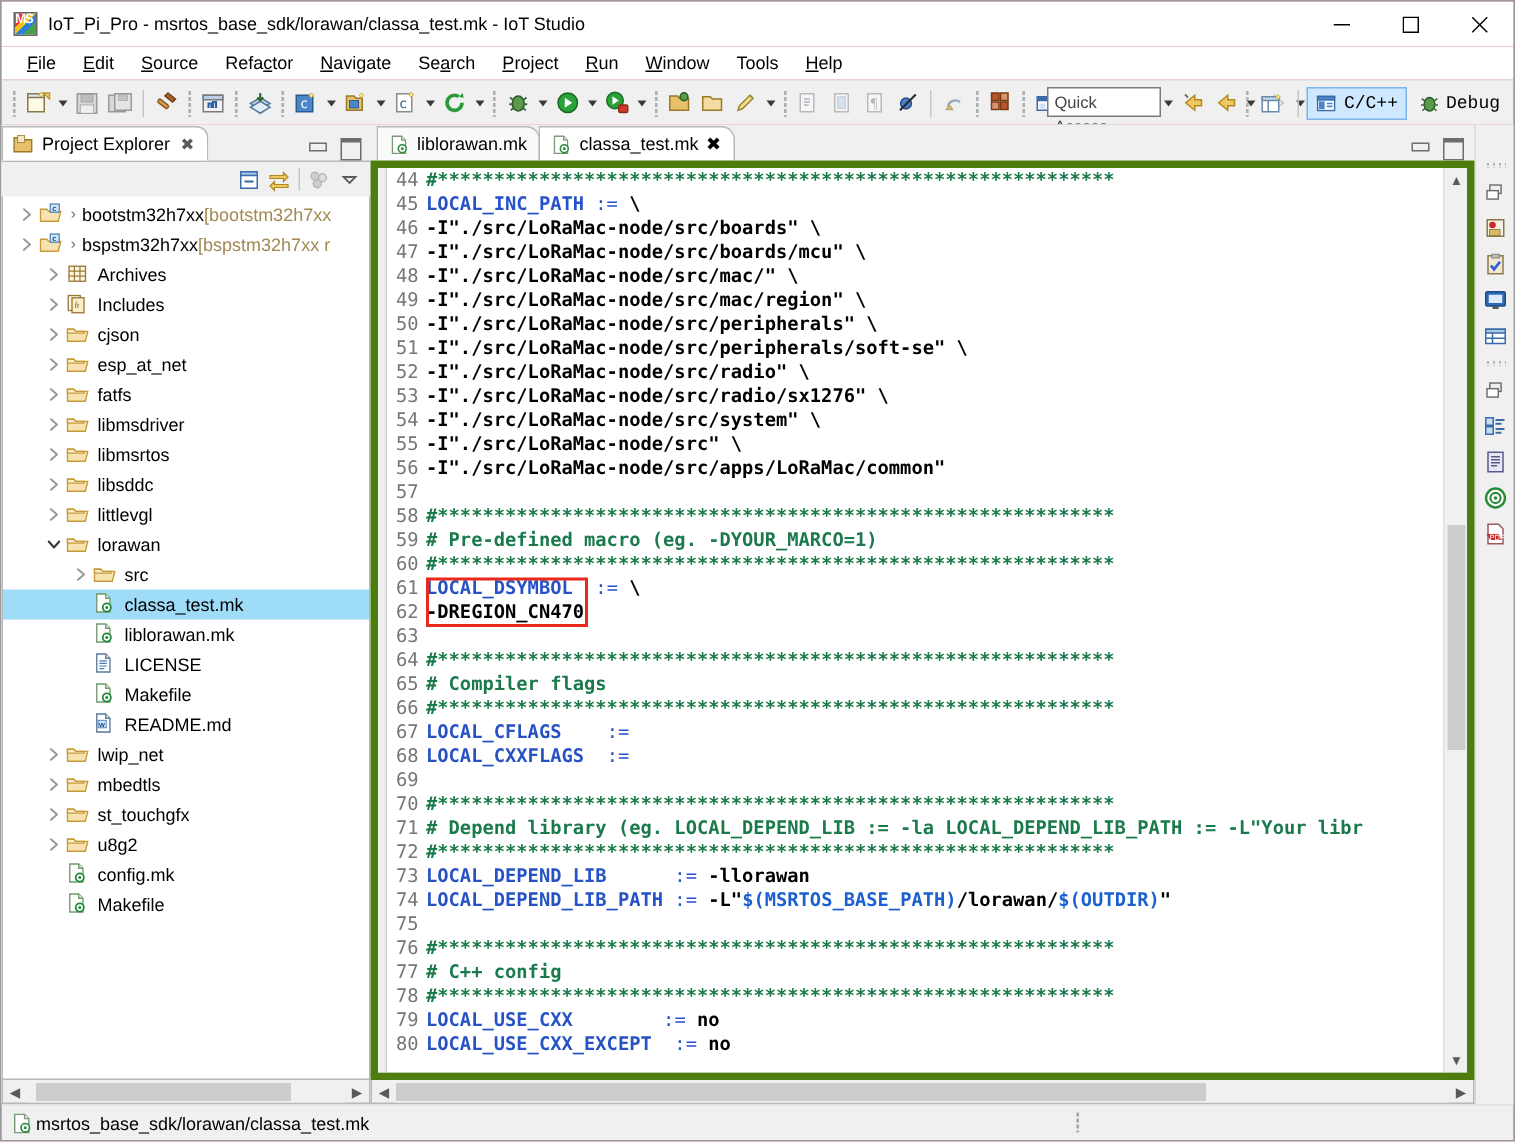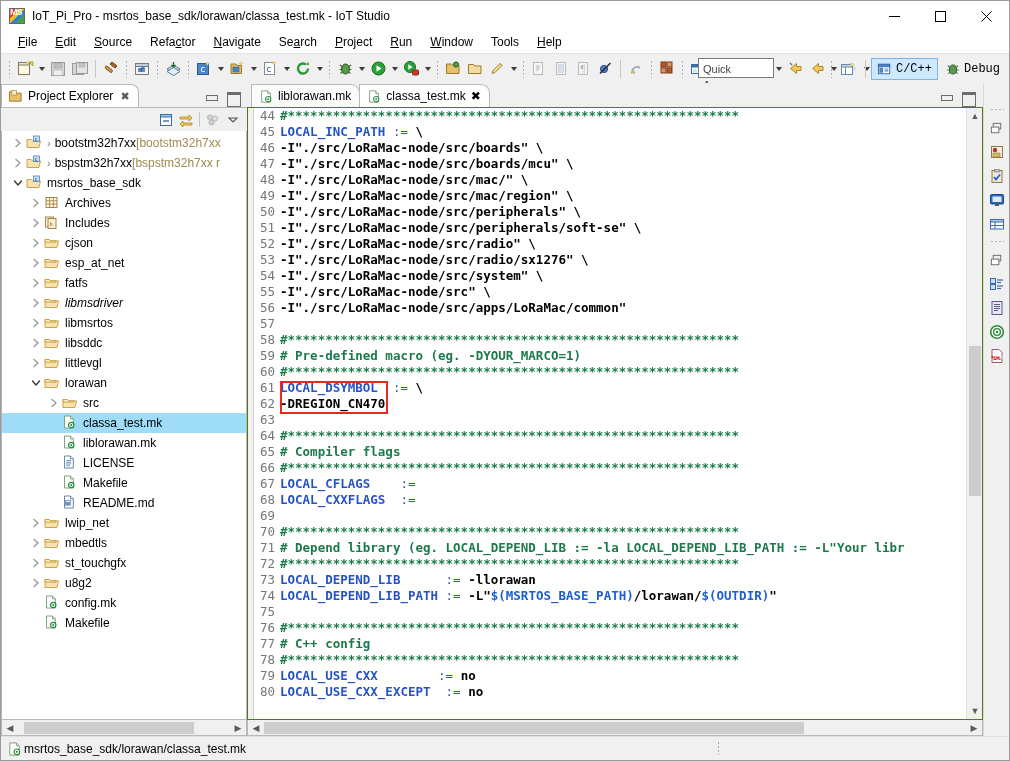--- a/index.html
+++ b/index.html
@@ -328,21 +328,21 @@
     margin-left: auto;
     display: flex;
     gap: 8px;
     padding-right: 8px;
     padding-bottom: 3px;
   }
   .code-wrap {
     flex: 1 1 auto;
     display: flex;
     background: #ffffff;
-    border: 1px solid #4d7c0f;
+    border: 5px solid #4d7c0f;
     min-height: 0;
     position: relative;
     overflow: hidden;
   }
   .ruler {
     width: 6px;
     background: #f0f0f0;
     border-right: 1px solid #d0d0d0;
     flex: 0 0 auto;
   }
@@ -833,33 +833,20 @@
             </div>
             <span class="ticon"><svg width="17" height="15" viewBox="0 0 17 15">
                 <path d="M1 4.5 l4.2 0 l1.3 1.4 l8 0 l-1.6 6.6 l-11.9 0 z" fill="#f7e3b0" stroke="#c79a3a" stroke-width="0.9"></path>
                 <rect x="7.5" y="1" width="6" height="5.5" fill="#cfe3f7" stroke="#4a7fb8" stroke-width="0.8"></rect>
                 <text x="8.7" y="5.6" font-size="5" fill="#1a4a8a" font-family="monospace" font-weight="bold">c</text>
               </svg></span>
             <span class="tarrow">›</span>
             <span class="tlabel">bspstm32h7xx</span>
             <span class="tsub"> [bspstm32h7xx r</span>
           </div>
-          <div class="tree-row" style="padding-left: 8px;">
-            <div class="twisty">
-              <svg width="10" height="10" viewBox="0 0 10 10">
-                <path d="M1.5 3 l3.5 4 l3.5-4" fill="none" stroke="#3a3a3a" stroke-width="1.4" stroke-linecap="round" stroke-linejoin="round"></path>
-              </svg>
-            </div>
-            <span class="ticon"><svg width="17" height="15" viewBox="0 0 17 15">
-                <path d="M1 4.5 l4.2 0 l1.3 1.4 l8 0 l-1.6 6.6 l-11.9 0 z" fill="#f7e3b0" stroke="#c79a3a" stroke-width="0.9"></path>
-                <rect x="7.5" y="1" width="6" height="5.5" fill="#cfe3f7" stroke="#4a7fb8" stroke-width="0.8"></rect>
-                <text x="8.7" y="5.6" font-size="5" fill="#1a4a8a" font-family="monospace" font-weight="bold">c</text>
-              </svg></span>
-            <span class="tlabel">msrtos_base_sdk</span>
-          </div>
           <div class="tree-row" style="padding-left: 26px;">
             <div class="twisty">
               <svg width="10" height="10" viewBox="0 0 10 10">
                 <path d="M3 1.5 l4 3.5 l-4 3.5" fill="none" stroke="#9a9a9a" stroke-width="1.4" stroke-linecap="round" stroke-linejoin="round"></path>
               </svg>
             </div>
             <span class="ticon"><svg width="17" height="15" viewBox="0 0 17 15">
                 <rect x="2" y="2.5" width="11" height="10" fill="#fdf6e3" stroke="#9a7a3a" stroke-width="0.9"></rect>
                 <line x1="2" y1="5.8" x2="13" y2="5.8" stroke="#9a7a3a" stroke-width="0.8"></line>
                 <line x1="2" y1="9.1" x2="13" y2="9.1" stroke="#9a7a3a" stroke-width="0.8"></line>
@@ -910,21 +897,21 @@
               <svg width="10" height="10" viewBox="0 0 10 10">
                 <path d="M3 1.5 l4 3.5 l-4 3.5" fill="none" stroke="#9a9a9a" stroke-width="1.4" stroke-linecap="round" stroke-linejoin="round"></path>
               </svg>
             </div>
             <span class="ticon"><svg width="17" height="15" viewBox="0 0 17 15">
                 <path d="M1 4.5 l4.2 0 l1.3 1.4 l8 0 l-1.6 6.6 l-11.9 0 z" fill="#f7e3b0" stroke="#c79a3a" stroke-width="0.9"></path>
                 <path d="M1 4.5 l4.2 0 l1.3 1.4 l5.5 0 l0 1.2 l-11 0 z" fill="#fbeecb" stroke="#c79a3a" stroke-width="0.9"></path>
               </svg></span>
             <span class="tlabel">fatfs</span>
           </div>
-          <div class="tree-row" style="padding-left: 26px; font-style: italic;">
+          <div class="tree-row" style="padding-left: 26px;">
             <div class="twisty">
               <svg width="10" height="10" viewBox="0 0 10 10">
                 <path d="M3 1.5 l4 3.5 l-4 3.5" fill="none" stroke="#9a9a9a" stroke-width="1.4" stroke-linecap="round" stroke-linejoin="round"></path>
               </svg>
             </div>
             <span class="ticon"><svg width="17" height="15" viewBox="0 0 17 15">
                 <path d="M1 4.5 l4.2 0 l1.3 1.4 l8 0 l-1.6 6.6 l-11.9 0 z" fill="#f7e3b0" stroke="#c79a3a" stroke-width="0.9"></path>
                 <path d="M1 4.5 l4.2 0 l1.3 1.4 l5.5 0 l0 1.2 l-11 0 z" fill="#fbeecb" stroke="#c79a3a" stroke-width="0.9"></path>
               </svg></span>
             <span class="tlabel">libmsdriver</span>

